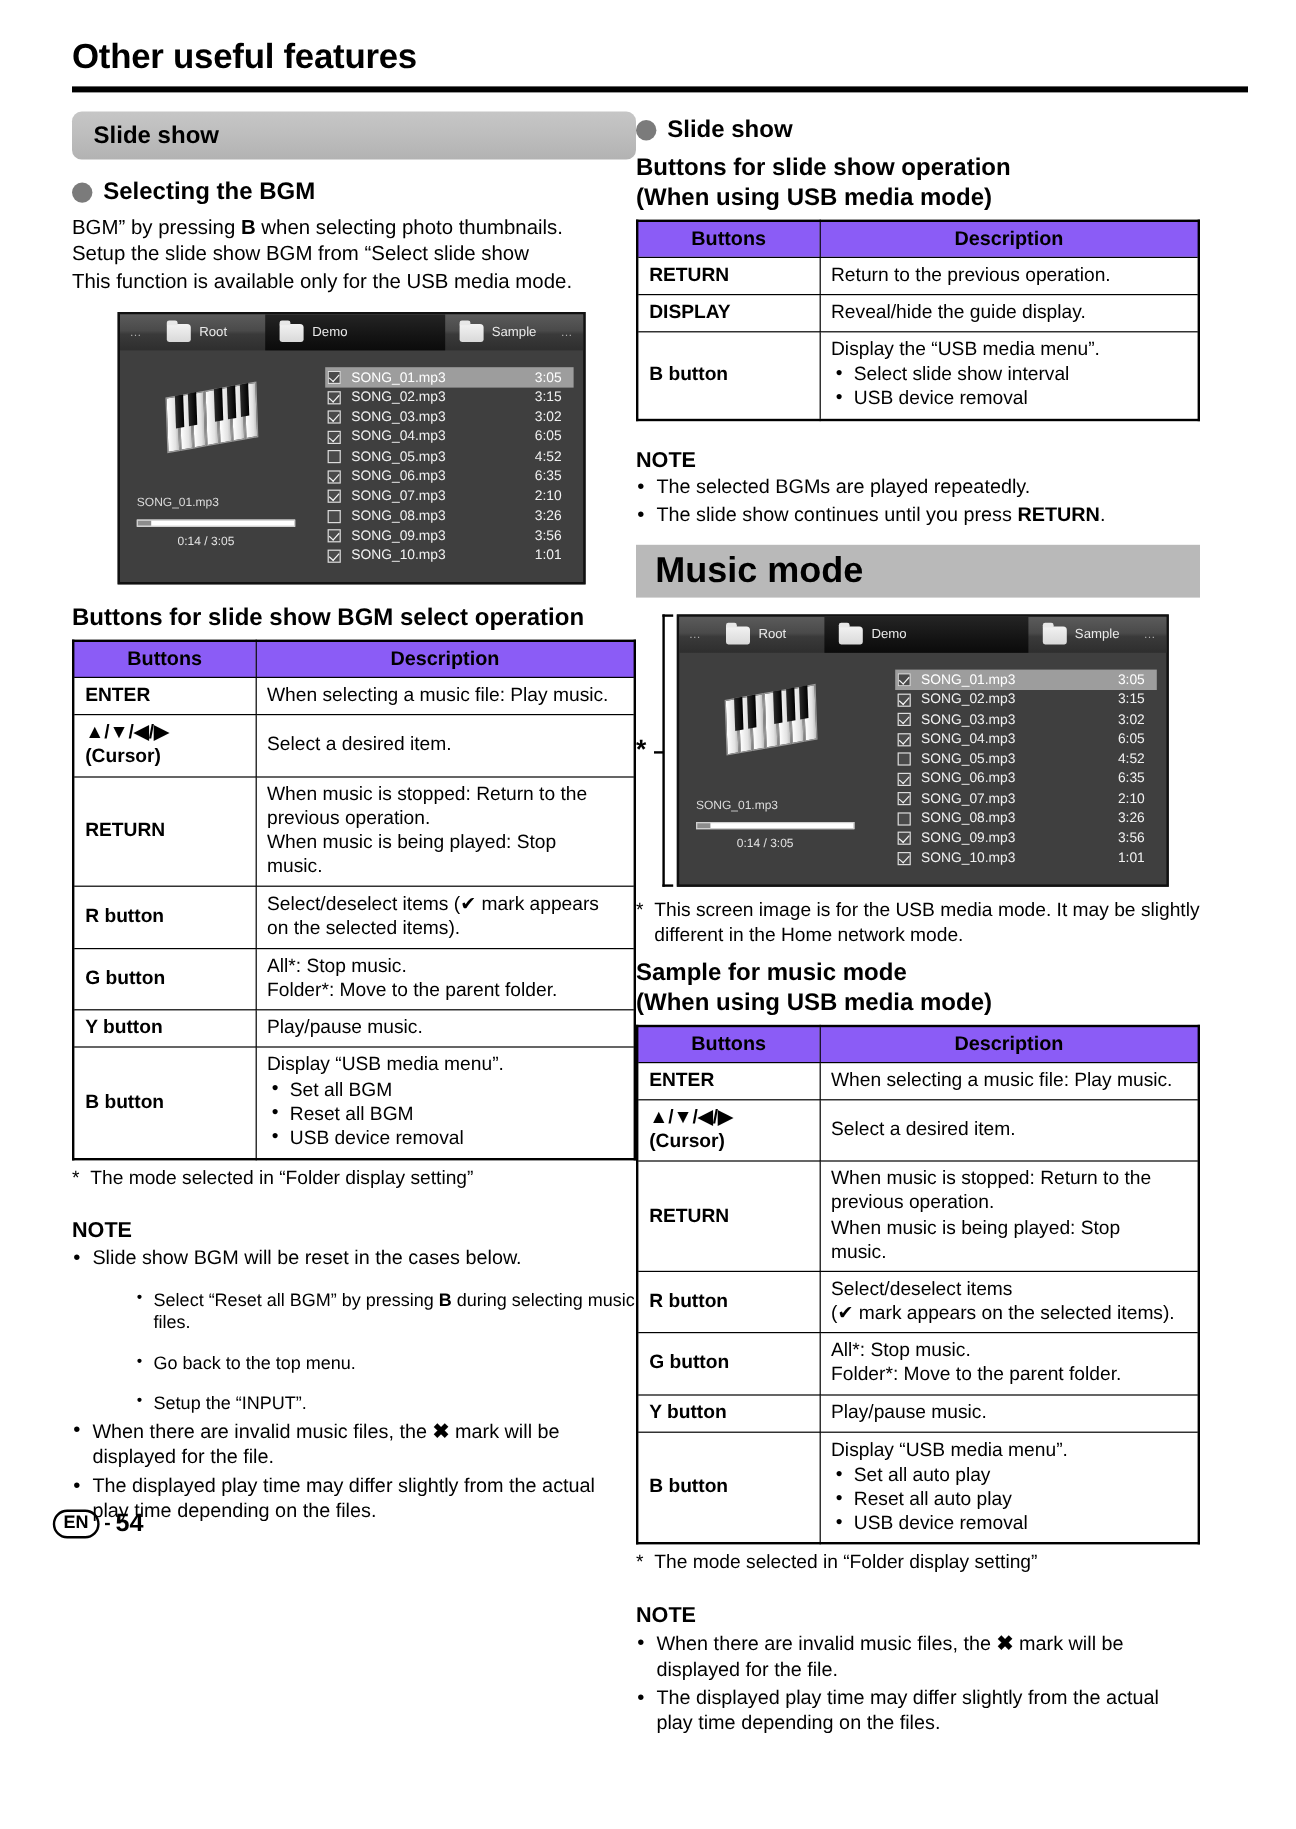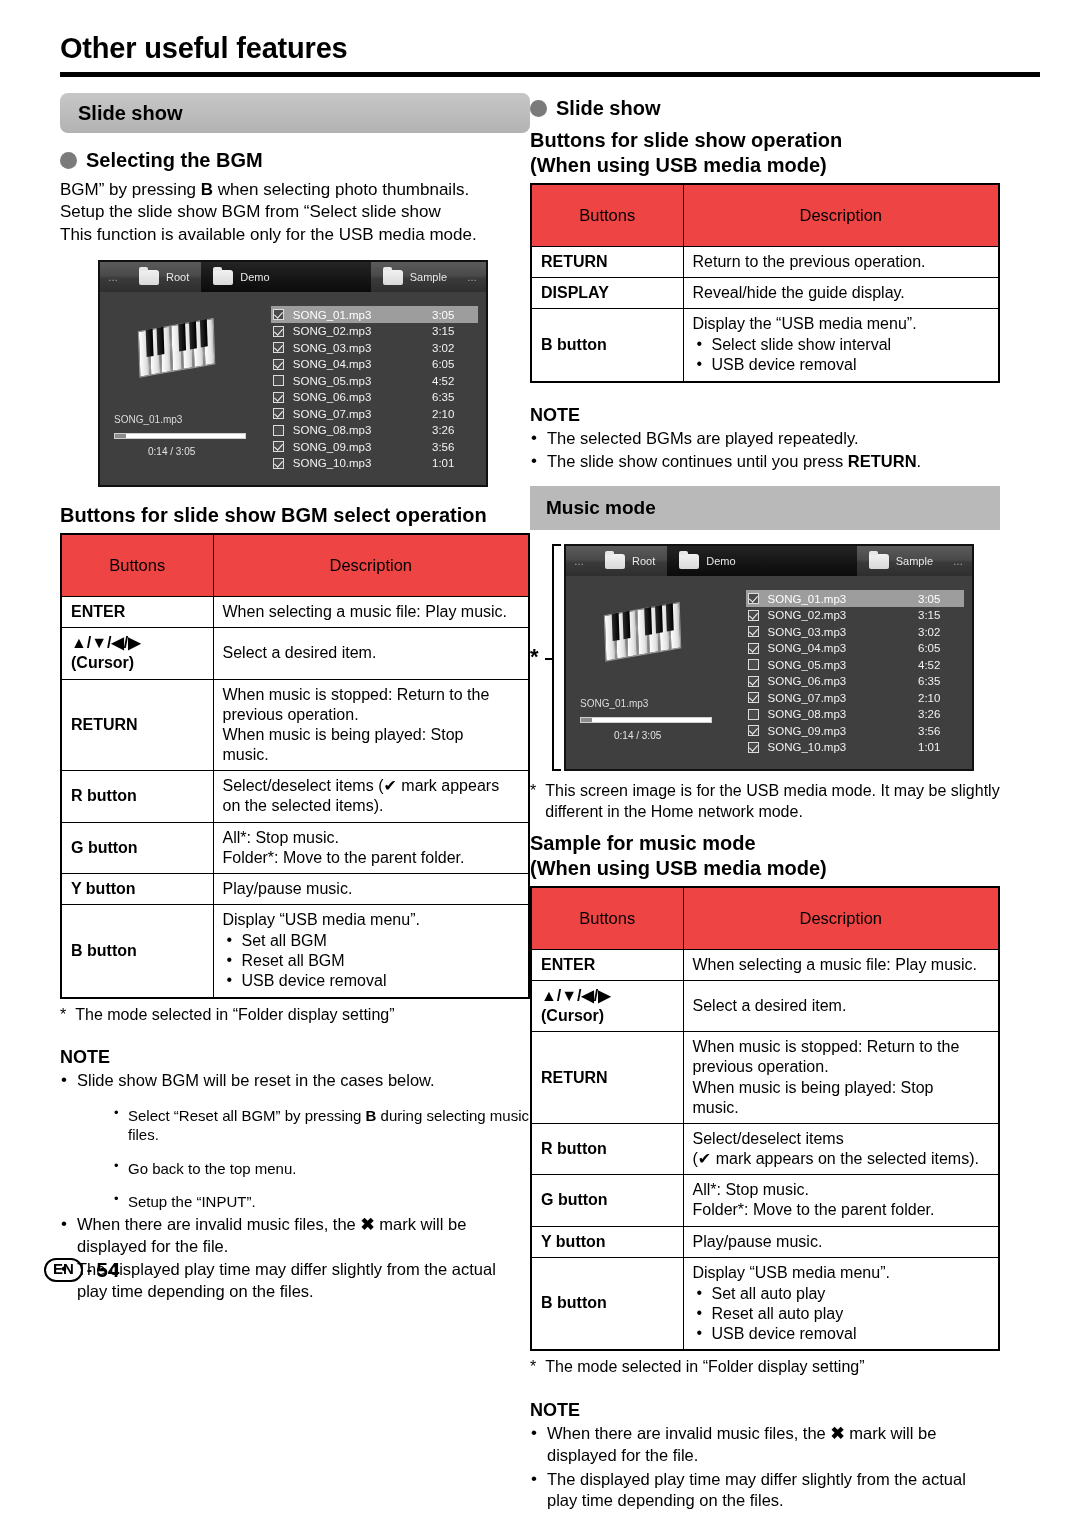--- a/index.html
+++ b/index.html
@@ -41,21 +41,21 @@
     height: 40px;
     display: flex; align-items: center;
     padding-left: 18px;
     font-size: 20px; font-weight: bold;
     margin-bottom: 16px;
   }
   .banner-flat {
     background: #b9b9b9;
     border-radius: 0;
     height: 44px;
-    font-size: 19px;
+    font-size: 30px;
     padding-left: 16px;
     margin: 14px 0 14px 0;
   }
 
   
   .bullet-head {
     display: flex; align-items: center; gap: 9px;
     font-size: 20px; font-weight: bold;
     margin-bottom: 7px;
   }
@@ -86,20 +86,21 @@
     background: linear-gradient(to bottom,#5b5b5b 0%,#4a4a4a 45%,#3a3a3a 55%,#2e2e2e 100%);
   }
   .tv-tab {
     display: flex; align-items: center; gap: 7px;
     padding: 0 12px;
     font-size: 11px; color: #e9e9e9;
   }
   .tv-tab.ellipsis { padding: 0 8px; color:#b0b0b0; font-size:10px; letter-spacing:1px;}
   .tv-tab.active {
     background: linear-gradient(to bottom,#242424 0%,#141414 60%,#0b0b0b 100%);
+    margin-left: 20px;
   }
   .tv-tab.flex { flex: 1; }
   .folder {
     width: 20px; height: 15px; flex: none;
     background: linear-gradient(to bottom,#f2f2f2 0%,#d9d9d9 100%);
     border-radius: 1px 3px 2px 2px;
     position: relative;
   }
   .folder::before {
     content:""; position:absolute; left:0; top:-3px;
@@ -156,21 +157,21 @@
     margin-right: 9px; position: relative;
   }
   .cb.on::after {
     content: "";
     position: absolute; left: 2px; top: 0px;
     width: 4px; height: 7px;
     border: solid #f5f5f5; border-width: 0 1.6px 1.6px 0;
     transform: rotate(42deg);
   }
   .song .nm { flex: 1; }
-  .song .tm { width: 46px; }
+  .song .tm { width: 46px; text-align: right; padding-right: 10px; }
 
   
   .bracket-wrap { position: relative; padding-left: 34px; }
   .bracket {
     position: absolute; left: 22px; top: 0; bottom: 0;
     width: 9px;
     border-left: 2px solid #000;
     border-top: 2px solid #000;
     border-bottom: 2px solid #000;
   }
@@ -192,25 +193,25 @@
     margin-top: 4px;
   }
   table.btbl th, table.btbl td {
     border: 1px solid #000;
     vertical-align: middle;
     padding: 5px 9px;
     font-size: 16px;
     line-height: 1.26;
   }
   table.btbl th {
-    background: #ef4444;
-    font-weight: normal;
+    background: #8b5cf6;
+    font-weight: bold;
     font-size: 16.5px;
     text-align: center;
-    padding: 20px 6px;
+    padding: 4px 6px;
   }
   table.btbl td.k {
     width: 152px;
     font-weight: bold;
     font-size: 16px;
   }
   table.btbl td.d { font-weight: normal; }
   .ul { list-style: none; margin: 1px 0 0 2px; }
   .ul li { position: relative; padding-left: 17px; }
   .ul li::before {

